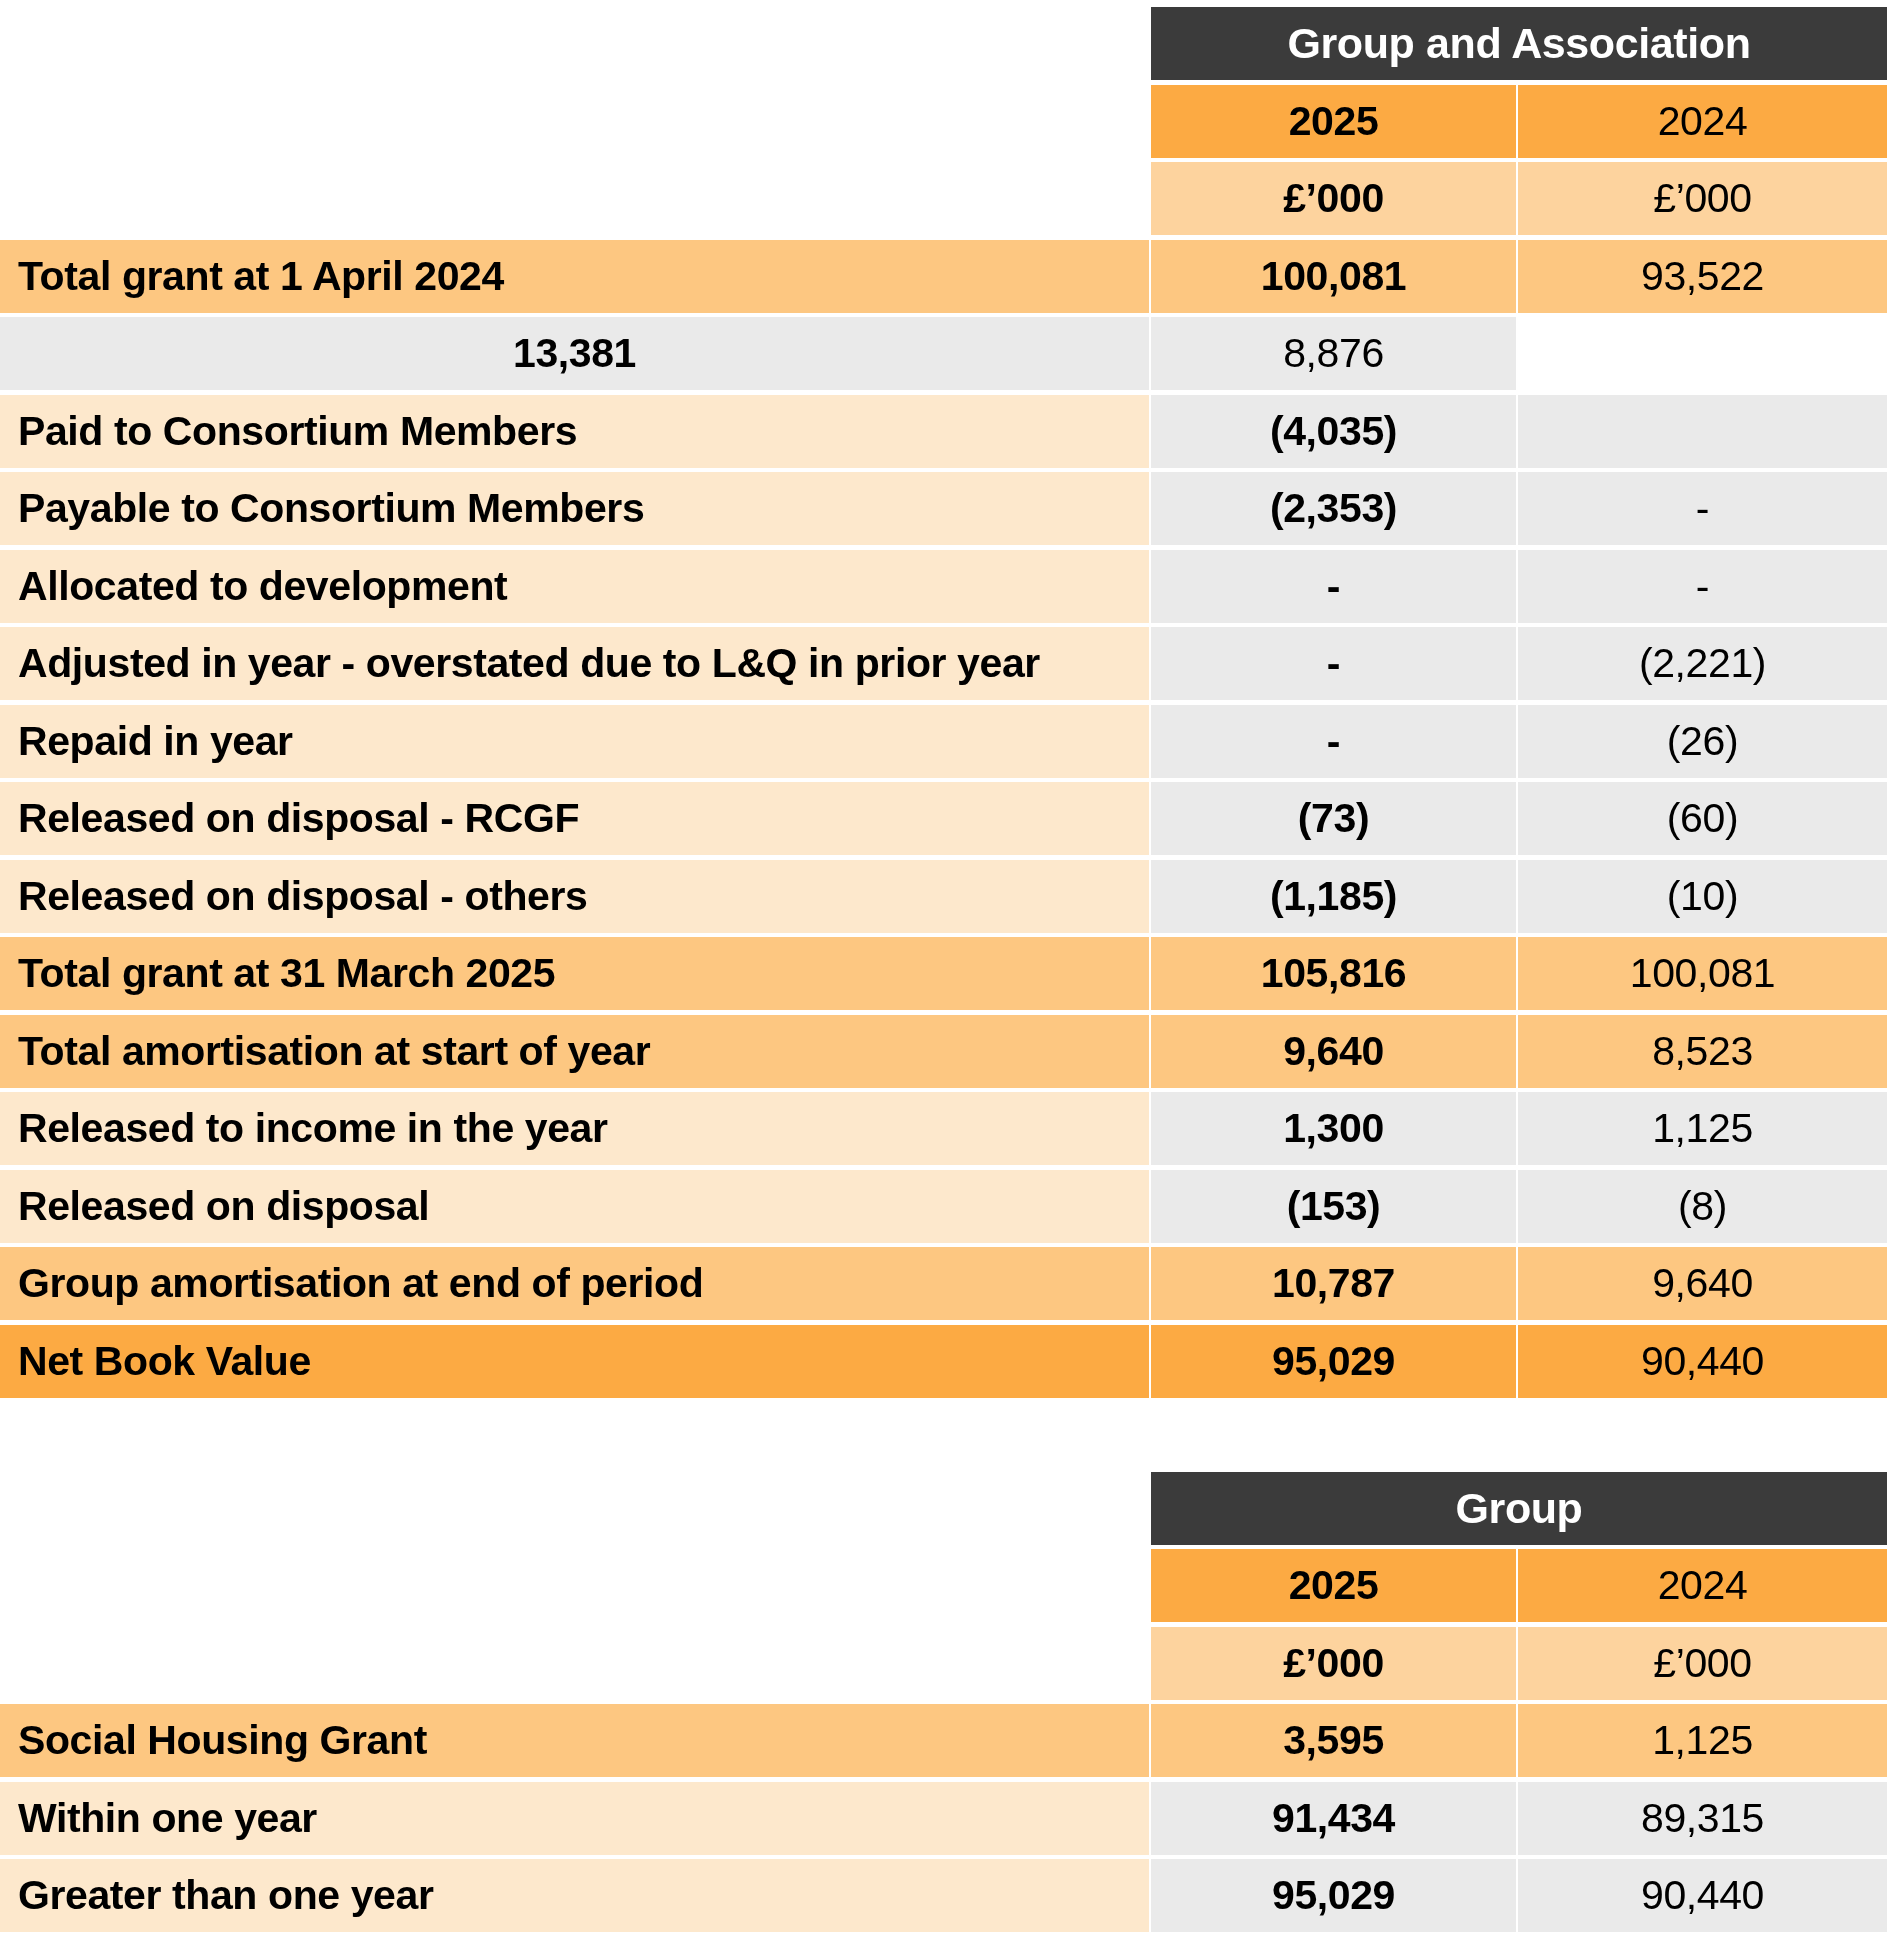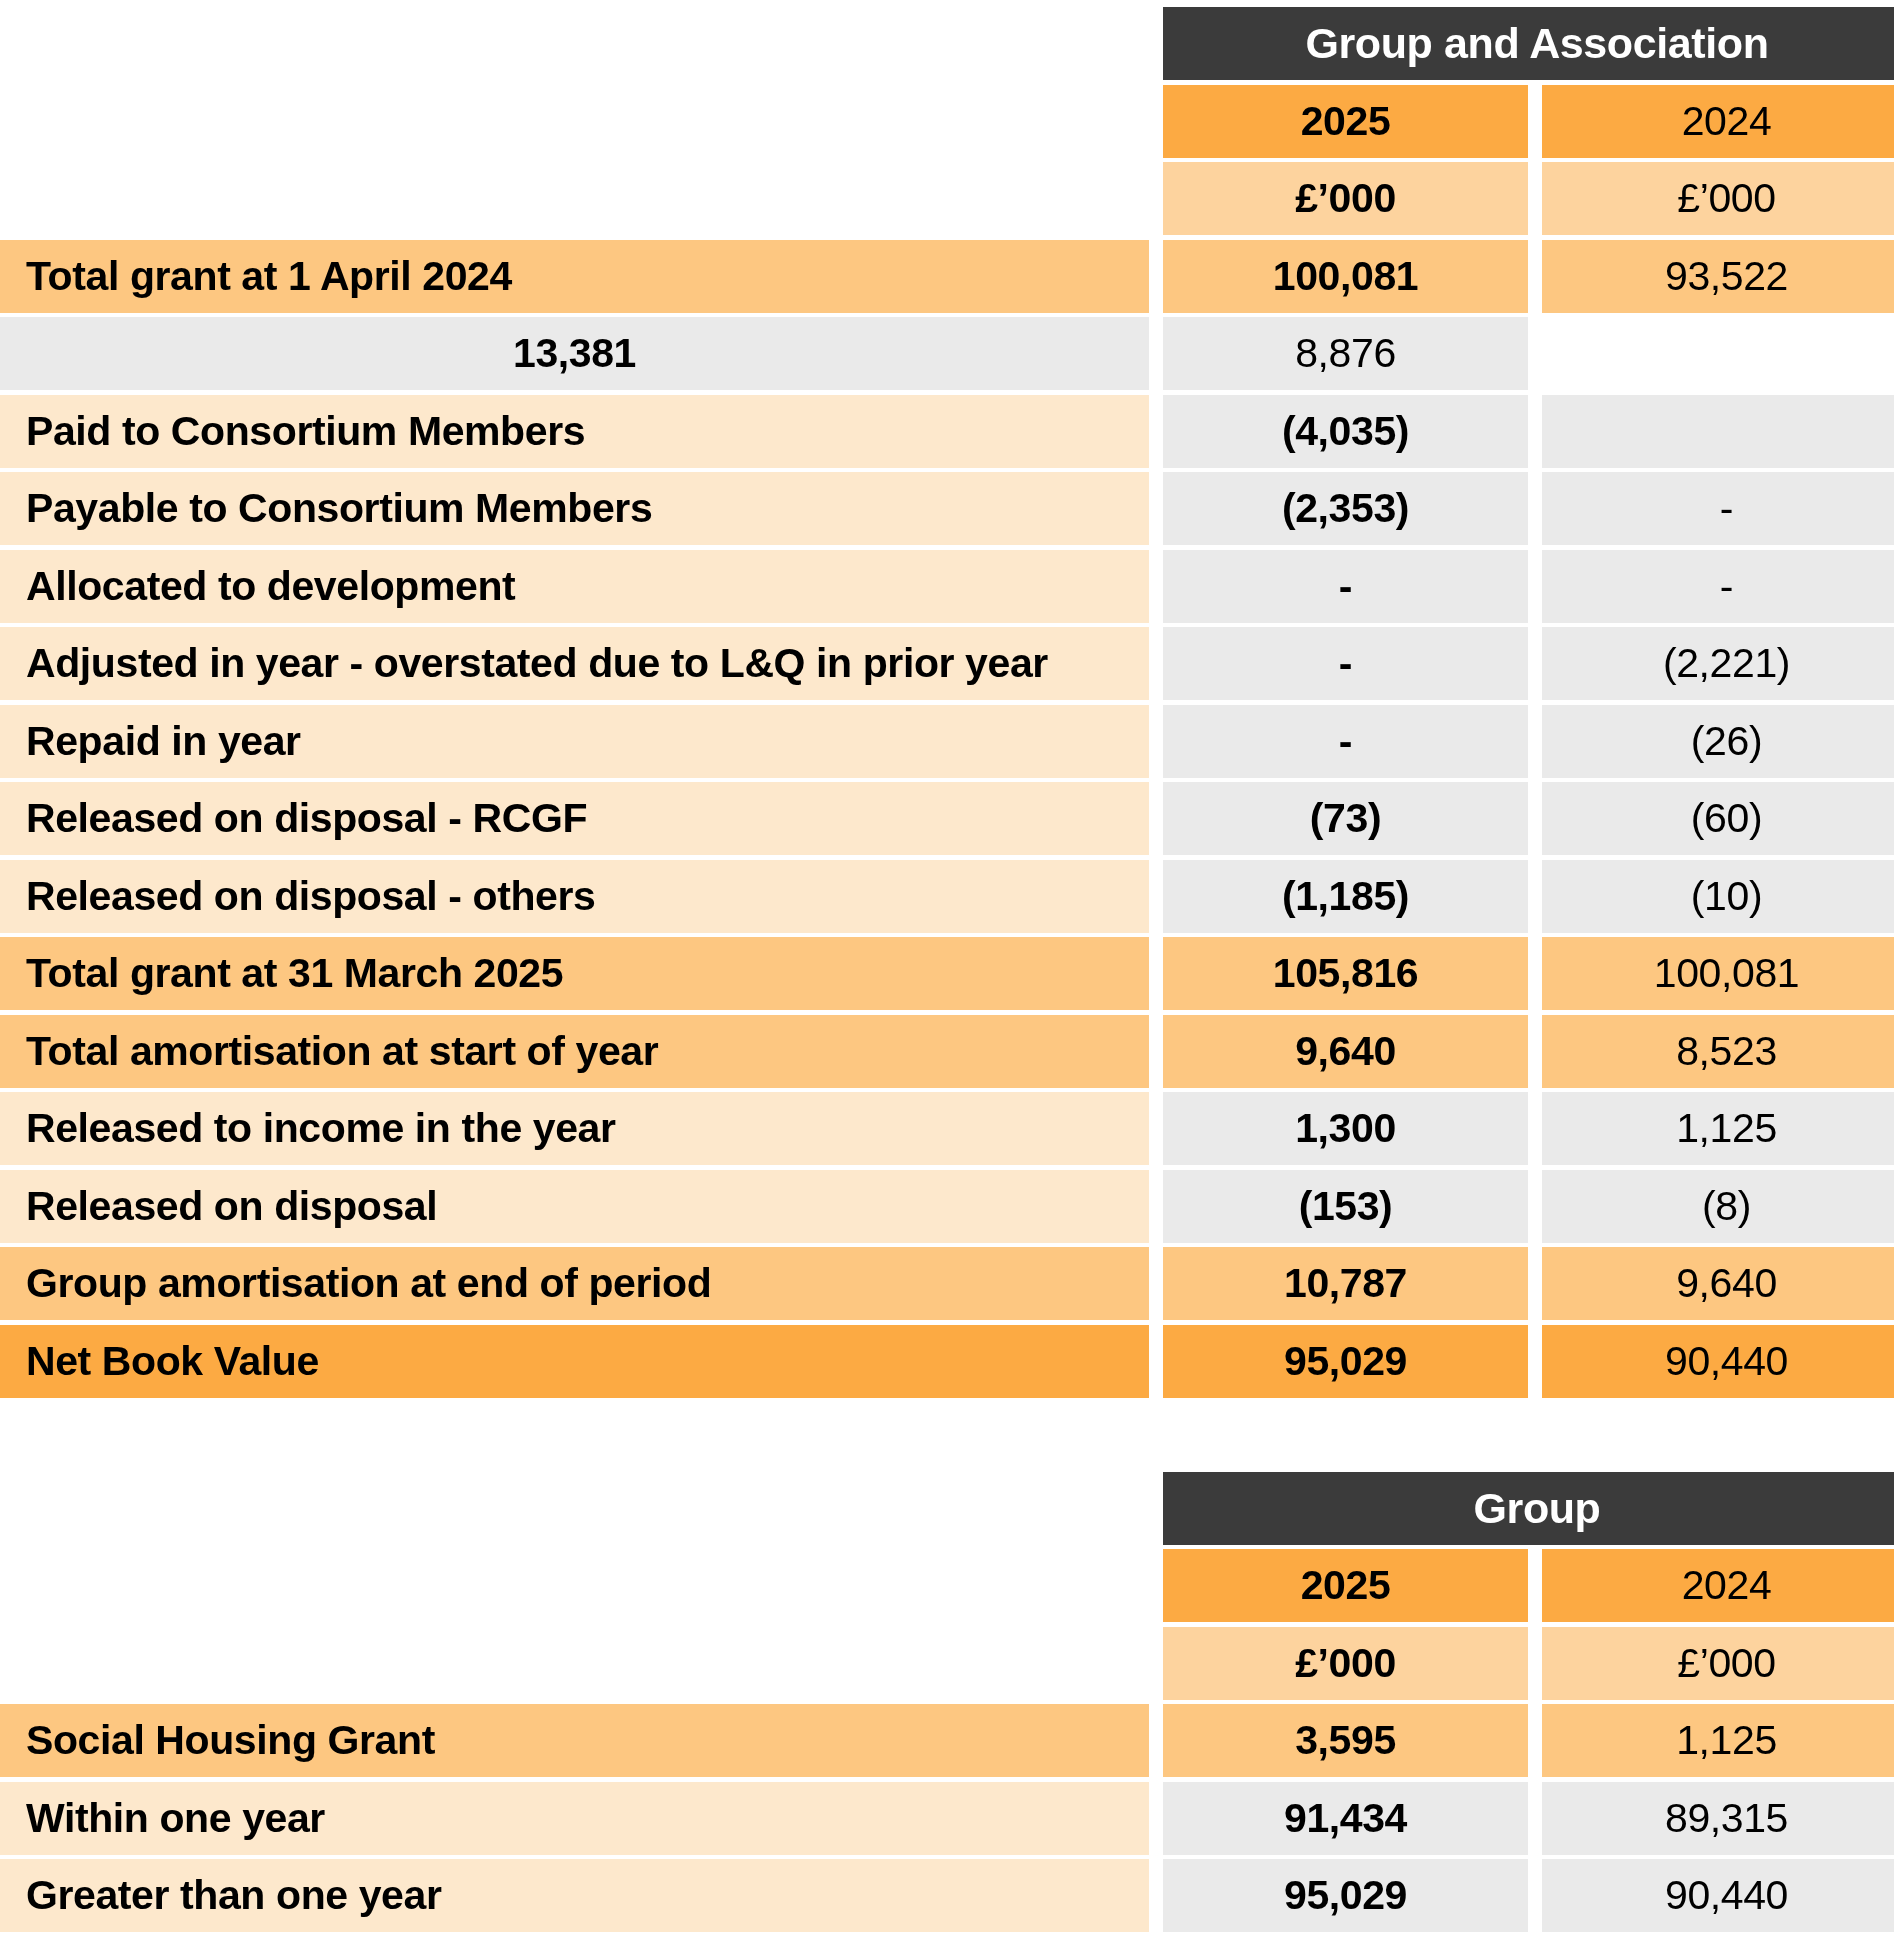--- a/index.html
+++ b/index.html
@@ -15,21 +15,21 @@
     padding-top: 7.1px;
     box-sizing: border-box;
     overflow: hidden;
   }
   .fin-table { display: block; }
   .fin-table.second { margin-top: 74px; }
 
   .t-row {
     display: grid;
     grid-template-columns: 1149px 365px 369px;
-    column-gap: 14px;
+    column-gap: 2px;
     height: 73px;
     margin-bottom: 4.5px;
   }
   .cell {
     display: flex;
     align-items: center;
     font-size: 41px;
     letter-spacing: -0.4px;
     line-height: 1;
   }
@@ -47,21 +47,21 @@
 
   
   .year, .unit { justify-content: center; }
   .year { background: var(--strong-orange, #FCAA43); text-align: right; }
   .unit { background: var(--light-orange, #FDD39E); }
   .y2025, .u2025 { font-weight: bold; }
 
   
   .label-cell {
     justify-content: flex-start;
-    padding-left: 26px;
+    padding-left: 18px;
     font-weight: bold;
   }
   .val-cell { justify-content: center; }
   .v2025 { font-weight: bold; }
 
   .row-normal .label-cell { background: var(--peach, #FDE8CC); }
   .row-normal .val-cell   { background: var(--gray, #EAEAEA); }
   .row-medium .cell       { background: var(--medium-orange, #FDC781); }
   .row-strong .cell       { background: var(--strong-orange, #FCAA43); }
 </style>

